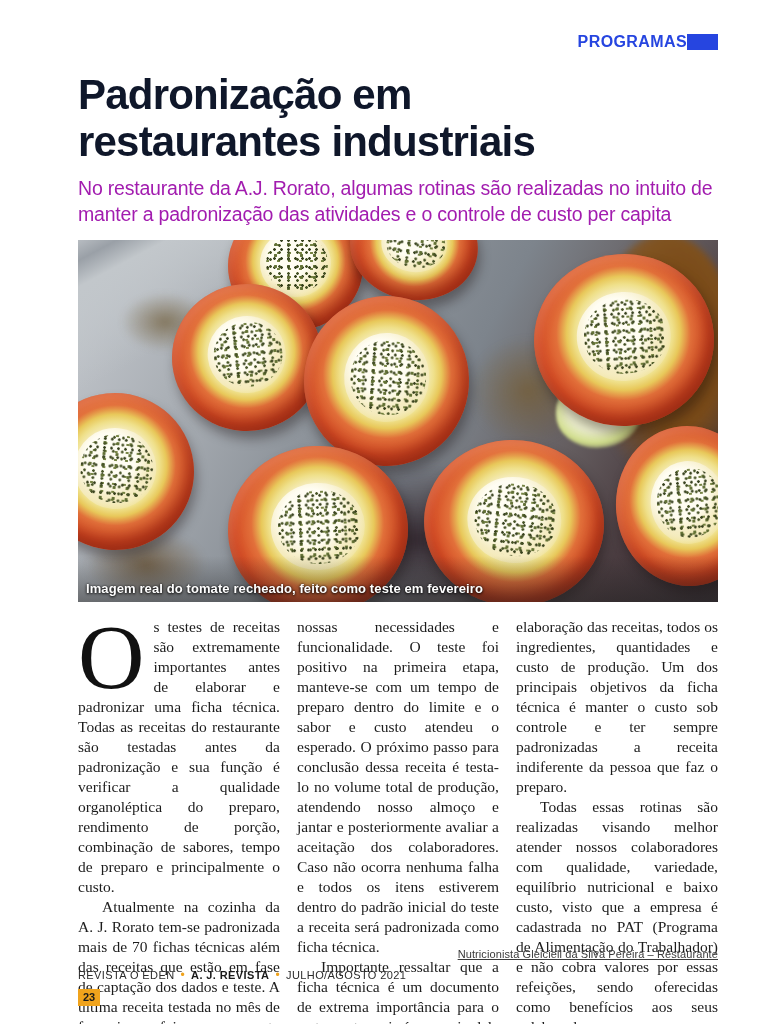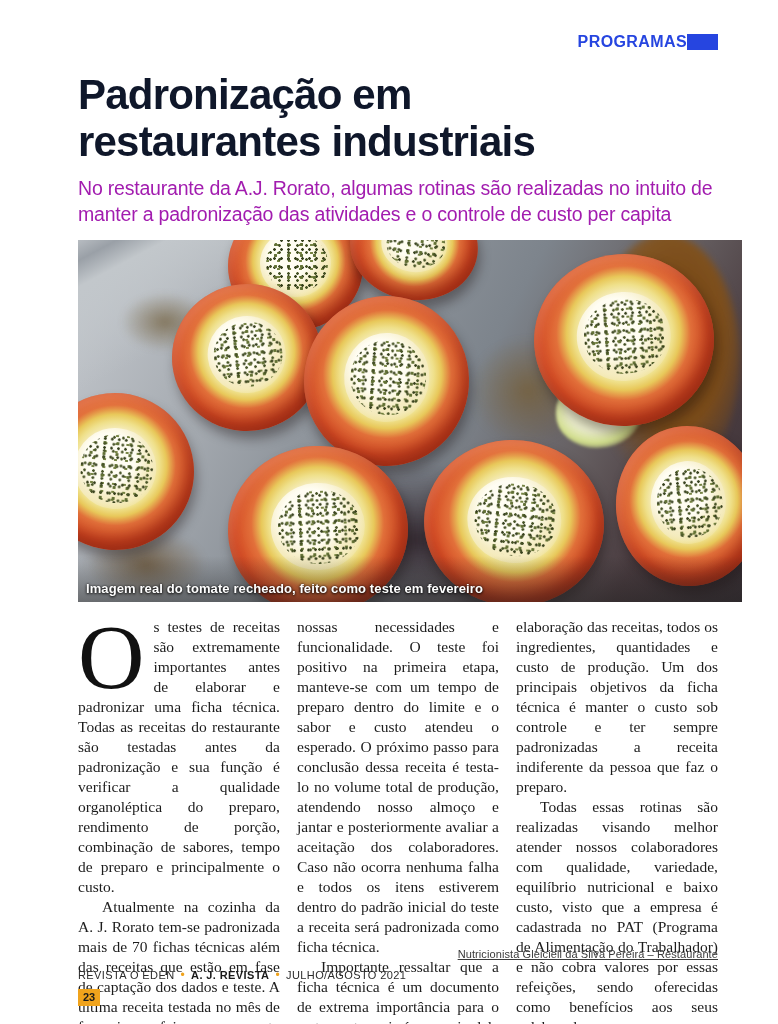--- a/index.html
+++ b/index.html
@@ -22,21 +22,20 @@
   }
   .page-subtitle{
     margin:10px 0 0 0;font-size:19.5px;line-height:26px;font-weight:normal;
     color:#a21caf;letter-spacing:-0.2px;
   }
 
   
   .photo{
     position:relative;margin-top:13px;width:640px;height:362px;overflow:hidden;
     background:linear-gradient(118deg,#c6cacf 0%,#a9aeb4 22%,#8d939a 40%,#7d848c 55%,#655e60 72%,#4a3c40 85%,#3a3136 100%);
-    padding-left:24px;
   }
   .photo::before{ 
     content:"";position:absolute;left:-30px;top:-40px;width:260px;height:200px;
     background:linear-gradient(155deg,#2e3338 0 6%,#d6dadd 9%,#9aa0a7 22%,#c2c7cb 30%,rgba(170,176,182,0) 62%);
     transform:rotate(-3deg);
   }
   .stain{position:absolute;border-radius:50%;filter:blur(3px);}
   .stain.s-big{left:512px;top:-6px;width:150px;height:250px;
     background:radial-gradient(ellipse at 55% 40%,rgba(116,62,6,.92) 0%,rgba(134,79,16,.8) 45%,rgba(134,79,16,0) 74%);}
   .stain.s-mid{left:390px;top:96px;width:120px;height:110px;

